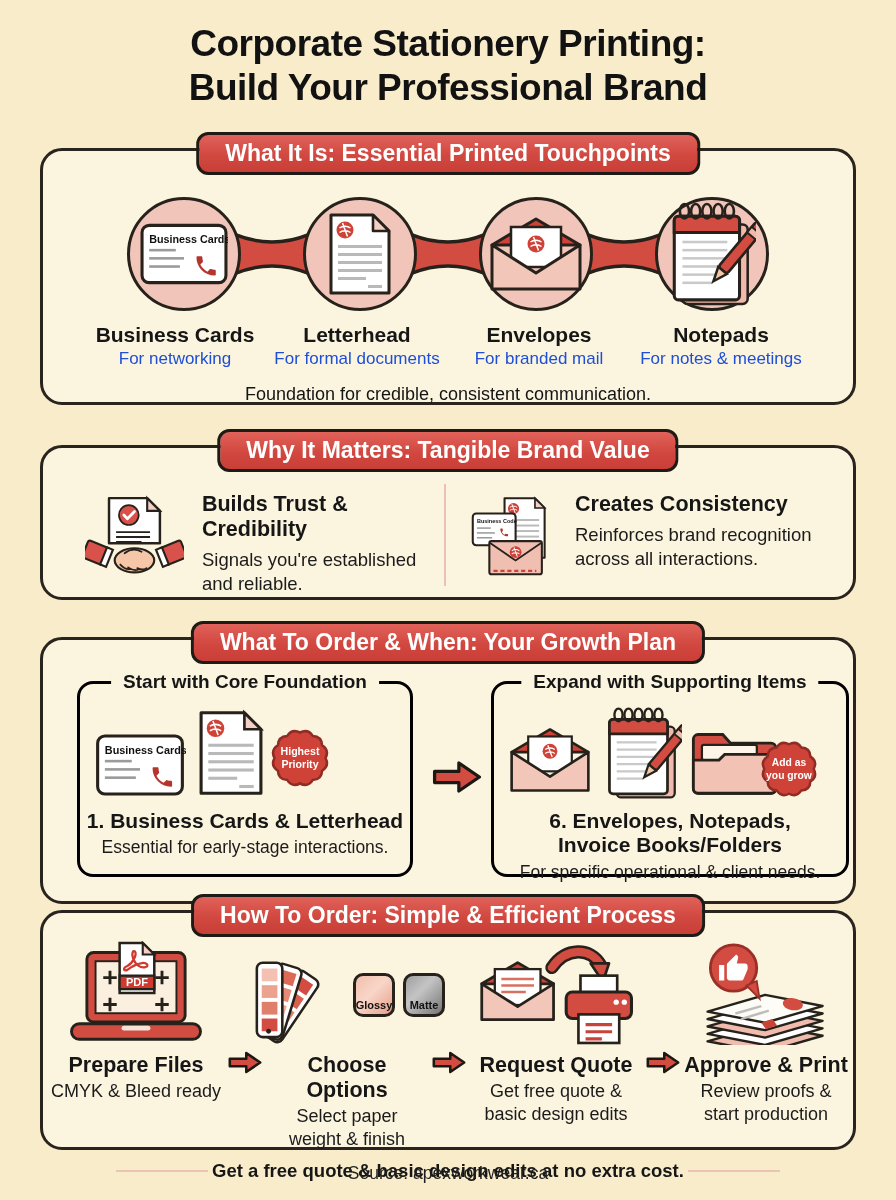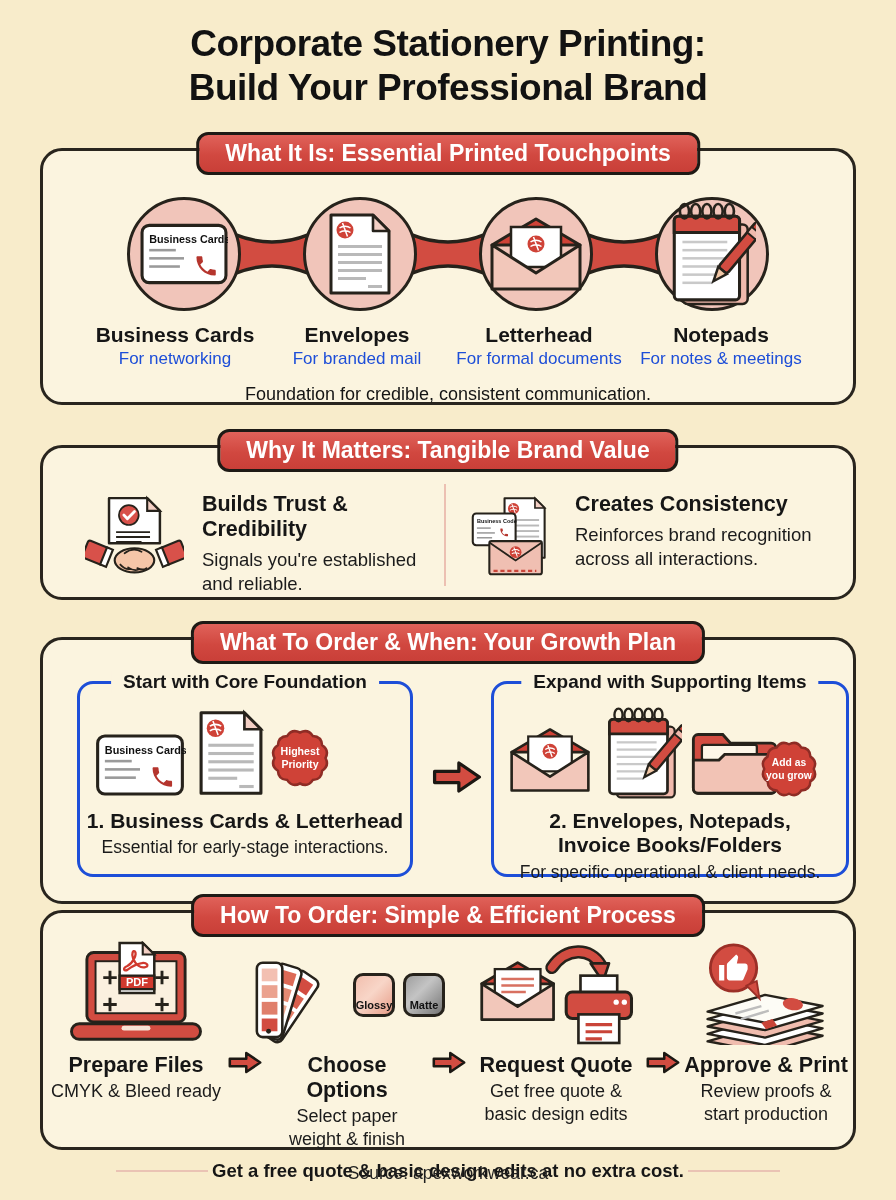--- a/index.html
+++ b/index.html
@@ -35,21 +35,21 @@
   .panel-note { text-align:center; font-size:18px; margin-top:15px; color:#141414; }
 
   
   .why-row { display:flex; align-items:flex-start; padding:32px 20px 0 42px; }
   .why-text { margin:12px 0 0 18px; }
   .why-title { font-size:21.5px; font-weight:bold; }
   .why-desc  { font-size:18.5px; line-height:1.32; margin-top:6px; width:240px; color:#1b1b1b; }
   .why-divider { width:2px; height:102px; background:#ecc0b2; margin:4px 24px 0 2px; flex:none; }
 
   
-  .sub-box { position:absolute; border:3px solid #1d4ed8; border-radius:16px; background:#fbf4df; }
+  .sub-box { position:absolute; border:3px solid #000000; border-radius:16px; background:#fbf4df; }
   #core-box   { left:34px;  top:41px; width:336px; height:196px; }
   #expand-box { left:448px; top:41px; width:358px; height:196px; }
   .sub-box-title { position:absolute; top:-13px; left:50%; transform:translateX(-50%);
                    background:#fbf4df; padding:0 12px; font-size:19px; font-weight:bold; white-space:nowrap; }
   .sub-icons { position:relative; height:96px; margin-top:22px; }
   .sub-heading { text-align:center; font-size:21px; font-weight:bold; line-height:1.16; margin-top:7px; }
   .sub-desc { text-align:center; font-size:17.5px; margin-top:4px; color:#1b1b1b; }
   .abs { position:absolute; }
   .growth-arrow { position:absolute; left:386px; top:117px; }
 
@@ -172,26 +172,26 @@
         </svg>
       </div>
     </div>
 
     <div class="circle-labels">
       <div class="circle-label-block">
         <div class="item-label">Business Cards</div>
         <div class="item-desc">For networking</div>
       </div>
       <div class="circle-label-block">
+        <div class="item-label">Letterhead</div>
+        <div class="item-desc">For formal documents</div>
+      </div>
+      <div class="circle-label-block">
         <div class="item-label">Envelopes</div>
         <div class="item-desc">For branded mail</div>
-      </div>
-      <div class="circle-label-block">
-        <div class="item-label">Letterhead</div>
-        <div class="item-desc">For formal documents</div>
       </div>
       <div class="circle-label-block">
         <div class="item-label">Notepads</div>
         <div class="item-desc">For notes &amp; meetings</div>
       </div>
     </div>
 
     <div class="panel-note">Foundation for credible, consistent communication.</div>
   </section>
 
@@ -333,21 +333,21 @@
           <rect x="12" y="20" width="58" height="16" rx="2" fill="#fdf6e8" stroke="#26221b" stroke-width="2.4"></rect>
           <path d="M3 36 h27 l6 -6 h54 v36 a5 5 0 0 1 -5 5 h-77 a5 5 0 0 1 -5 -5 z" fill="#f2c3b5" stroke="#26221b" stroke-width="3"></path>
         </svg>
         <svg class="abs" style="left:262px;top:30px" width="66" height="66" viewBox="-8 -8 80 80">
           <use href="#seal" fill="#cf4237" stroke="#8e2c25" stroke-width="3"></use>
           <text x="32" y="28" text-anchor="middle" font-size="12.5" font-weight="bold" fill="#fff">Add as</text>
           <text x="32" y="44" text-anchor="middle" font-size="12.5" font-weight="bold" fill="#fff">you grow</text>
         </svg>
       </div>
       <div class="sub-heading">
-        <div>2. Envelopes, Notepads,</div>
+        <div>6. Envelopes, Notepads,</div>
         <div>Invoice Books/Folders</div>
       </div>
       <div class="sub-desc">For specific operational &amp; client needs.</div>
     </div>
   </section>
 
   <section class="panel" id="panel-how">
     <div class="pill">How To Order: Simple &amp; Efficient Process</div>
 
     <div class="steps-row">

